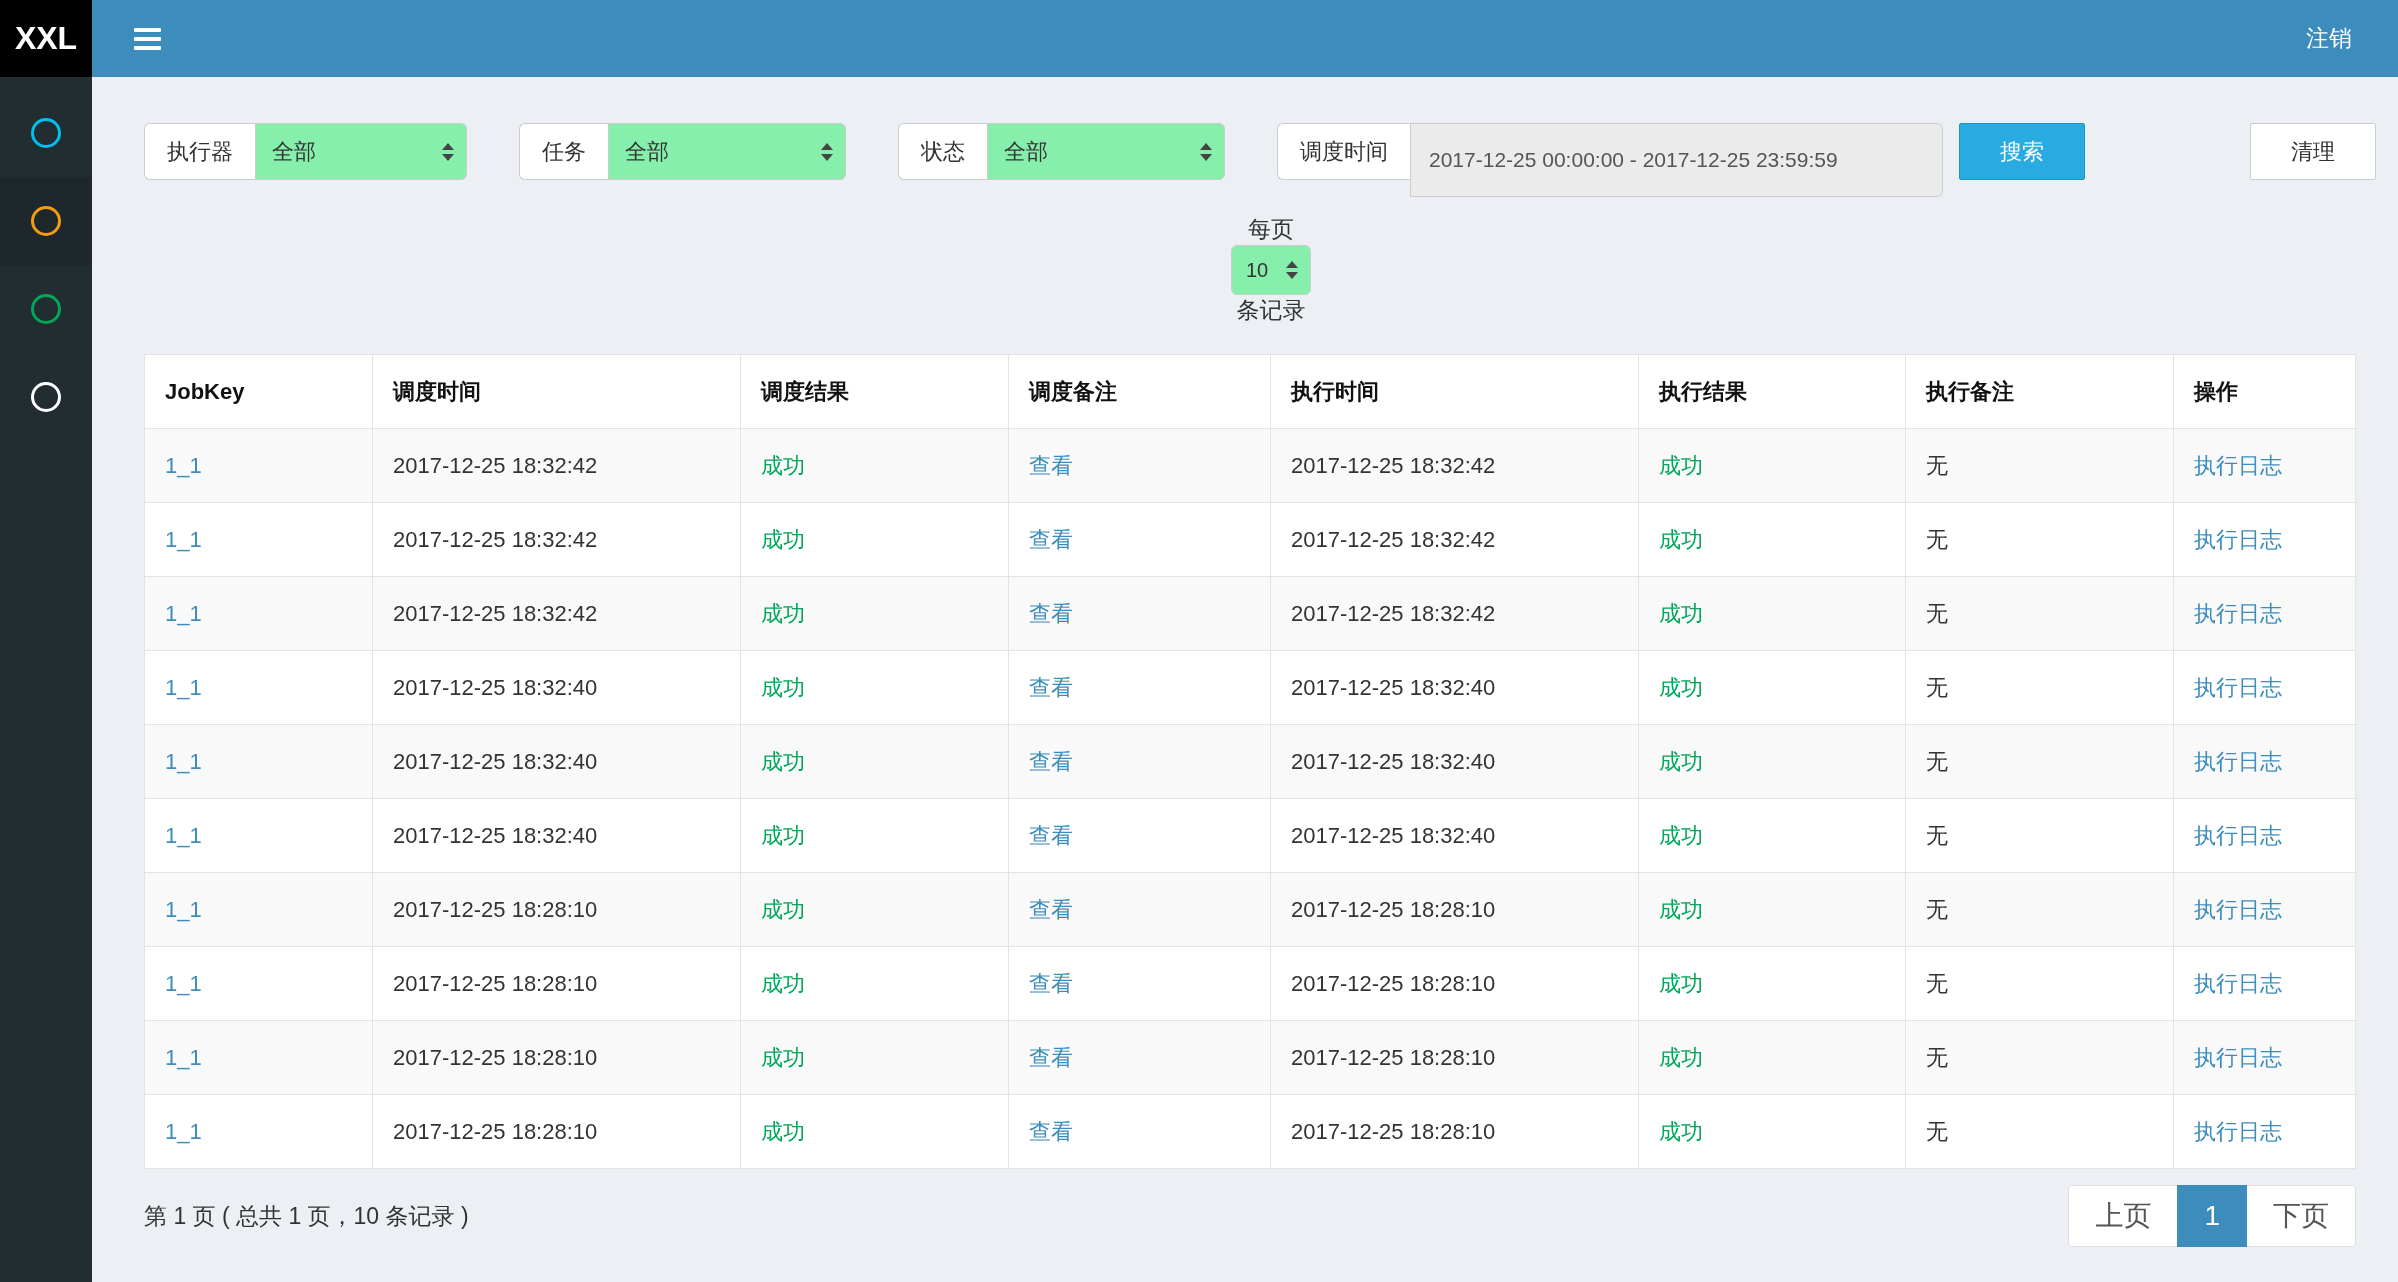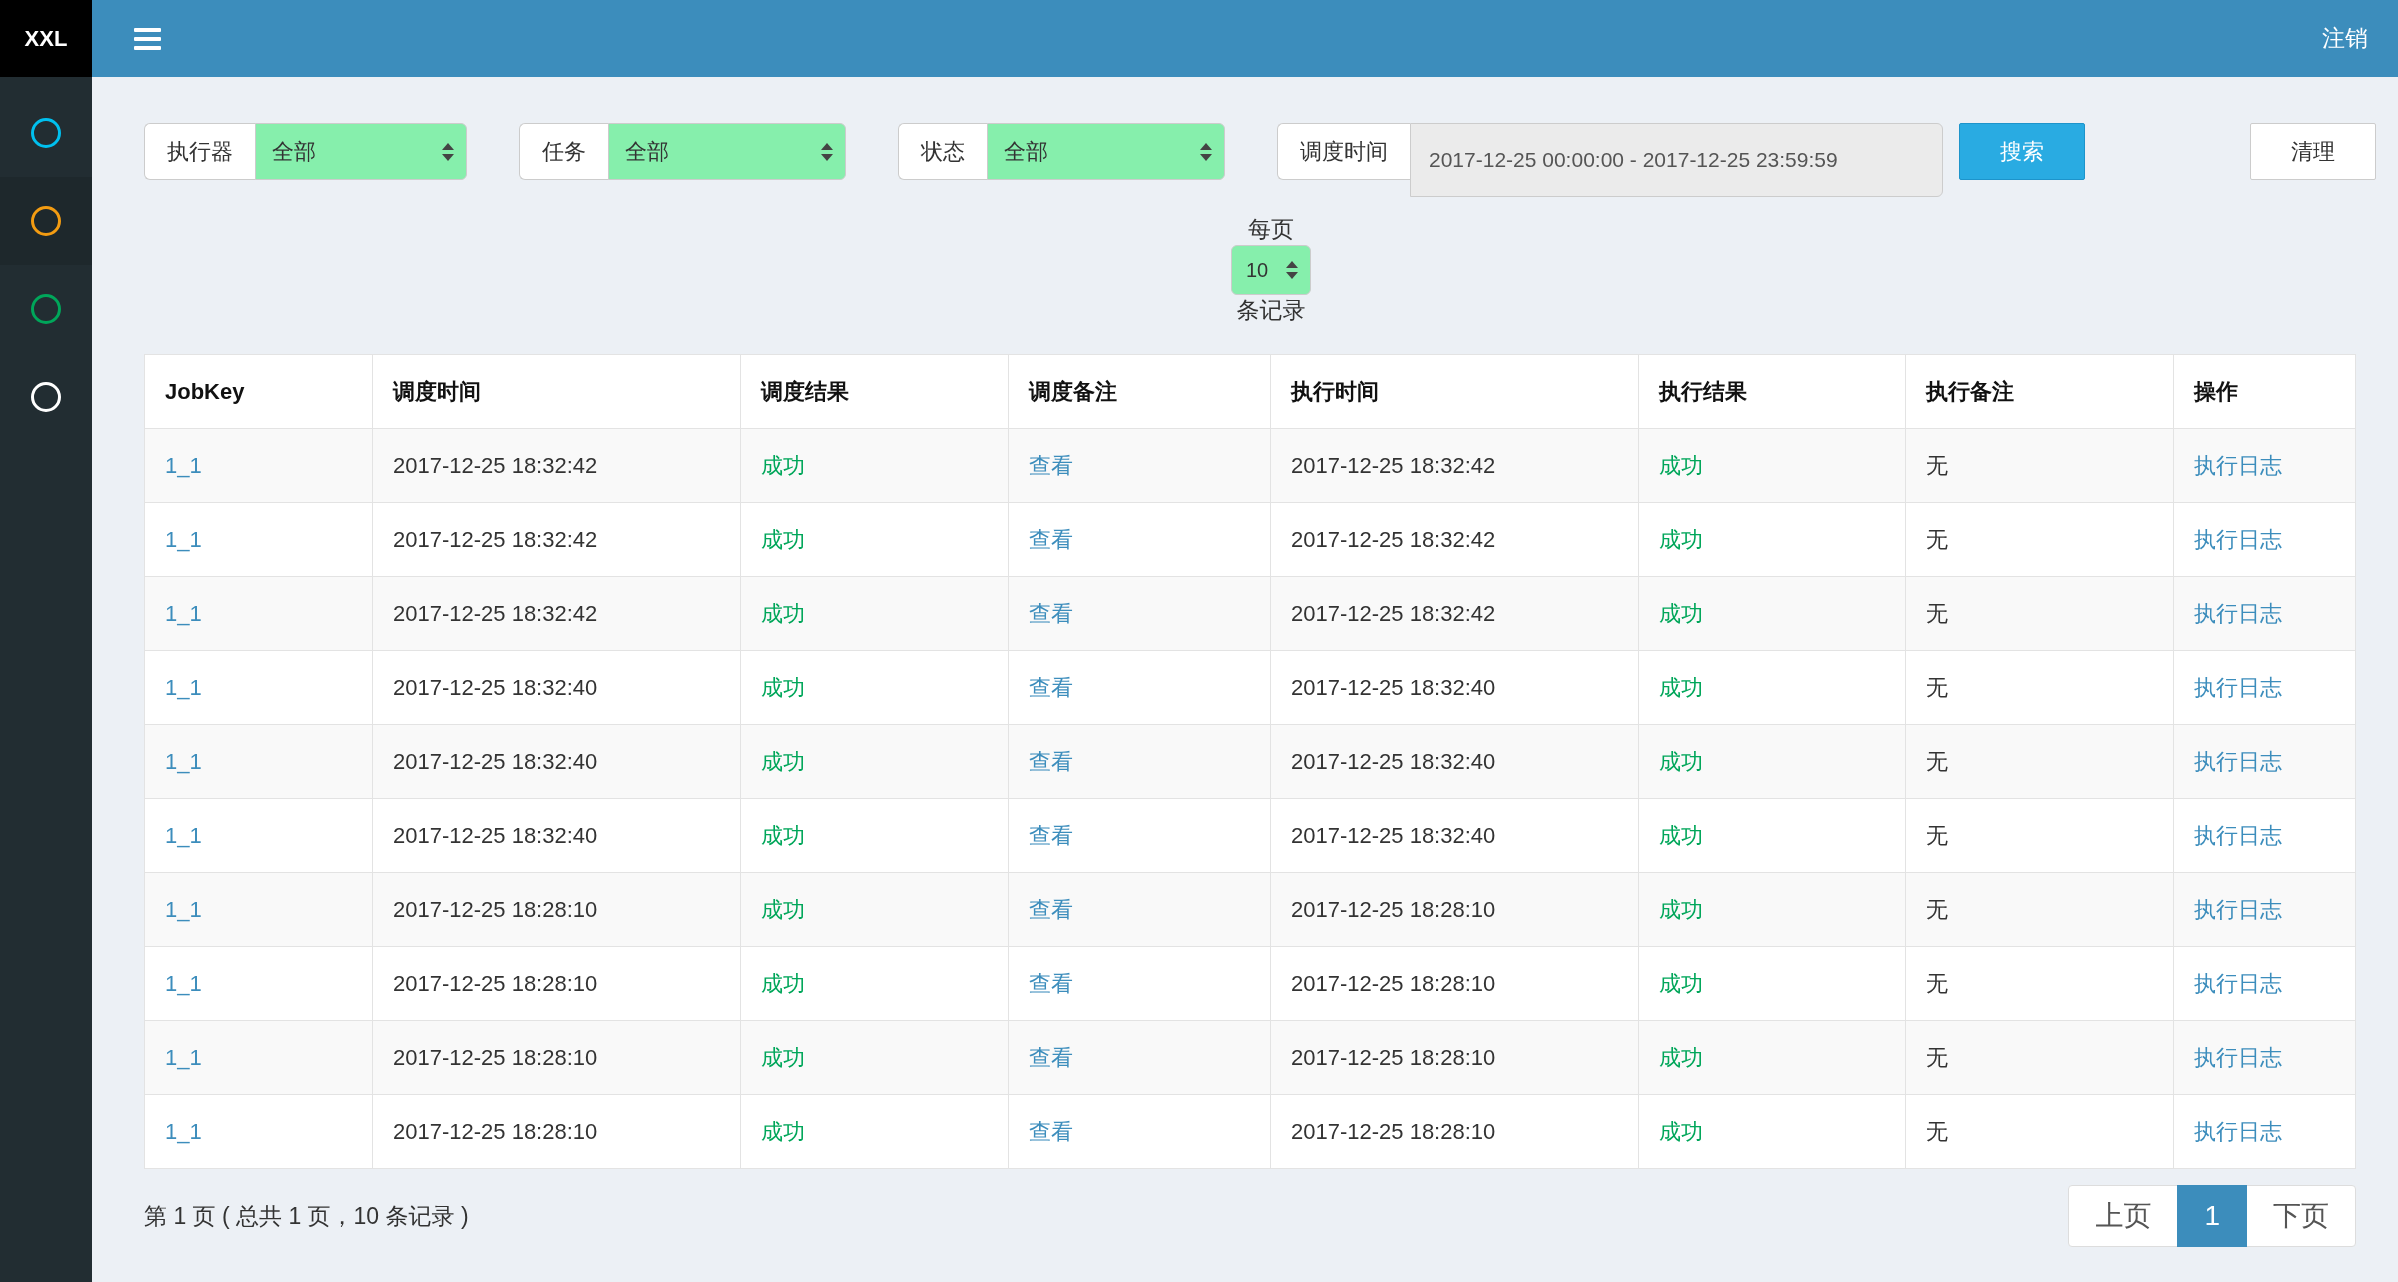--- a/index.html
+++ b/index.html
@@ -16,22 +16,22 @@
   }
   *{margin:0;padding:0;box-sizing:border-box;}
   html,body{width:2398px;height:1282px;overflow:hidden;
     font-family:"Liberation Sans","DejaVu Sans",sans-serif;
     background:var(--content-bg);color:#333;font-size:22px;}
   a{text-decoration:none;}
 
   
   .navbar{display:flex;height:77px;background:var(--navbar-bg);}
   .logo{width:92px;height:77px;background:var(--logo-bg);color:#fff;
-    font-size:22px;font-weight:bold;display:flex;align-items:center;justify-content:center;cursor:pointer;}
-  .navbar-main{flex:1;display:flex;align-items:center;justify-content:space-between;padding:0 30px 0 42px;}
+    font-size:32px;font-weight:bold;display:flex;align-items:center;justify-content:center;cursor:pointer;}
+  .navbar-main{flex:1;display:flex;align-items:center;justify-content:space-between;padding:0 46px 0 42px;}
   .hamburger{display:flex;flex-direction:column;gap:5px;cursor:pointer;}
   .hamburger .bar{width:27px;height:4px;background:#fff;border-radius:1px;}
   .logout{color:#fff;font-size:23px;cursor:pointer;}
 
   
   .layout{display:flex;height:1205px;}
   .sidebar{width:92px;background:var(--sidebar-bg);padding-top:12px;flex:none;}
   .side-item{height:88px;display:flex;align-items:center;justify-content:center;cursor:pointer;}
   .side-item.active{background:var(--sidebar-active-bg);}
   .ring{width:30px;height:30px;border:3px solid #fff;border-radius:50%;display:block;}

